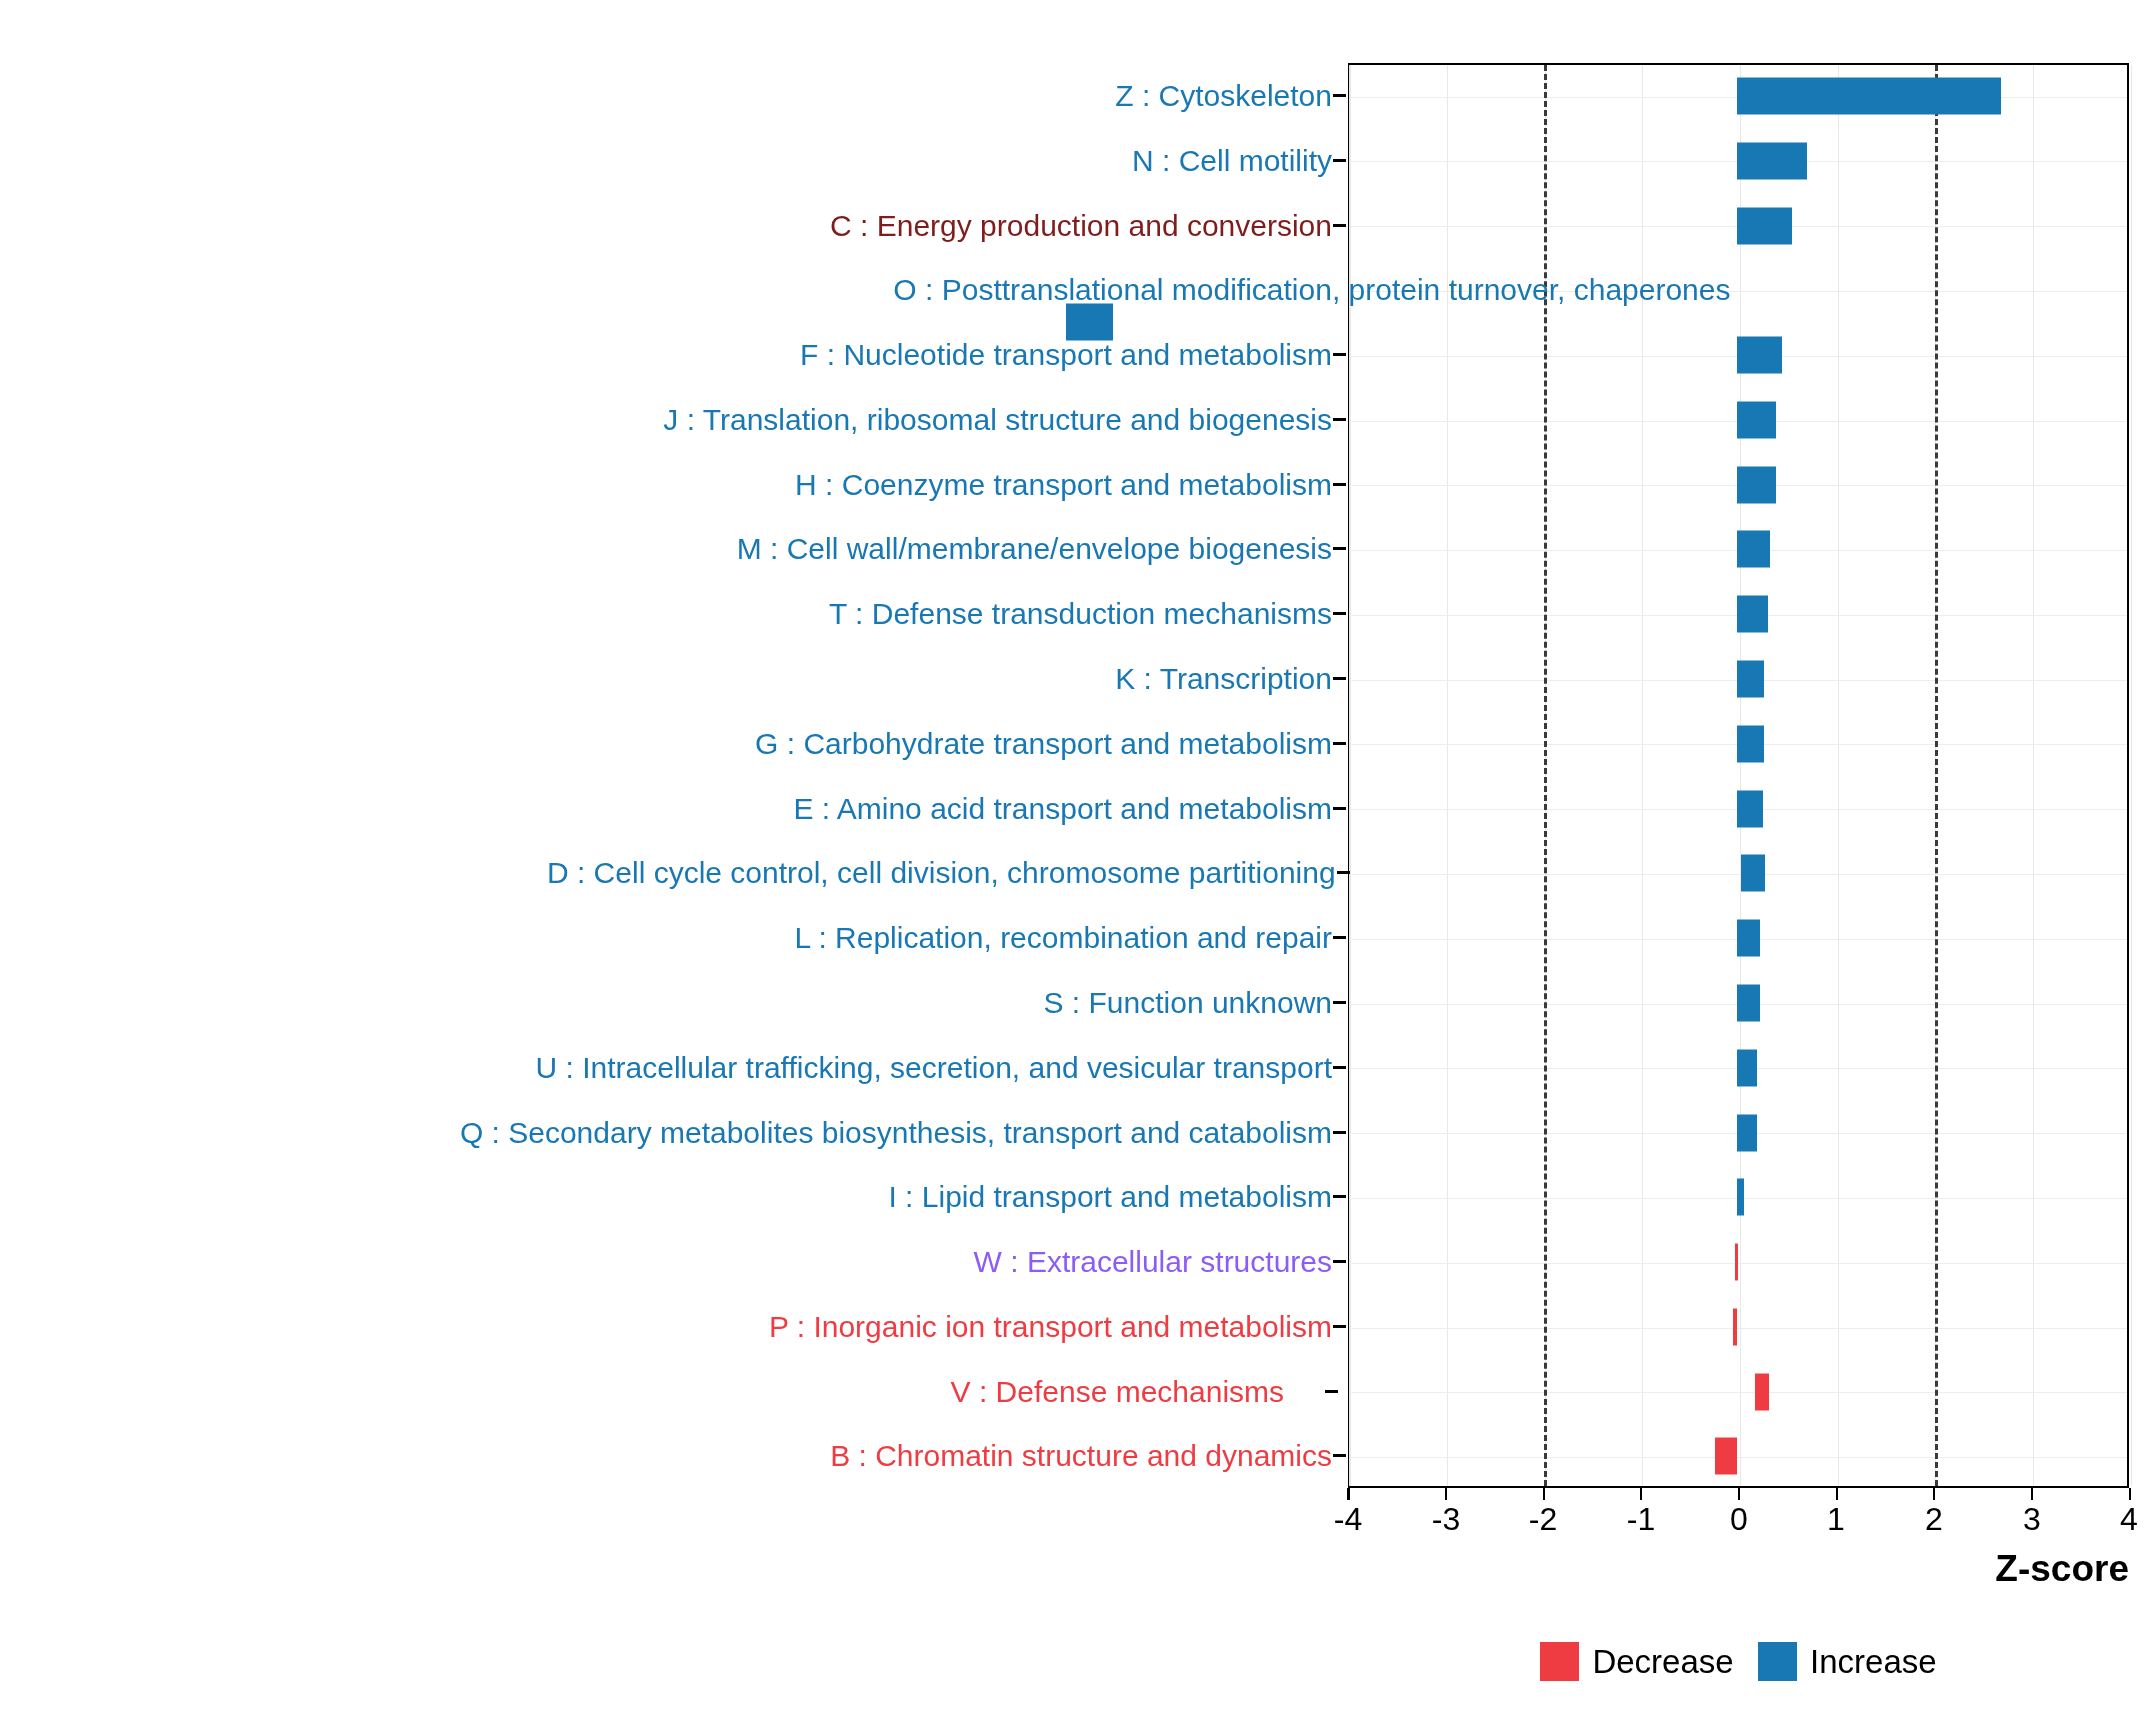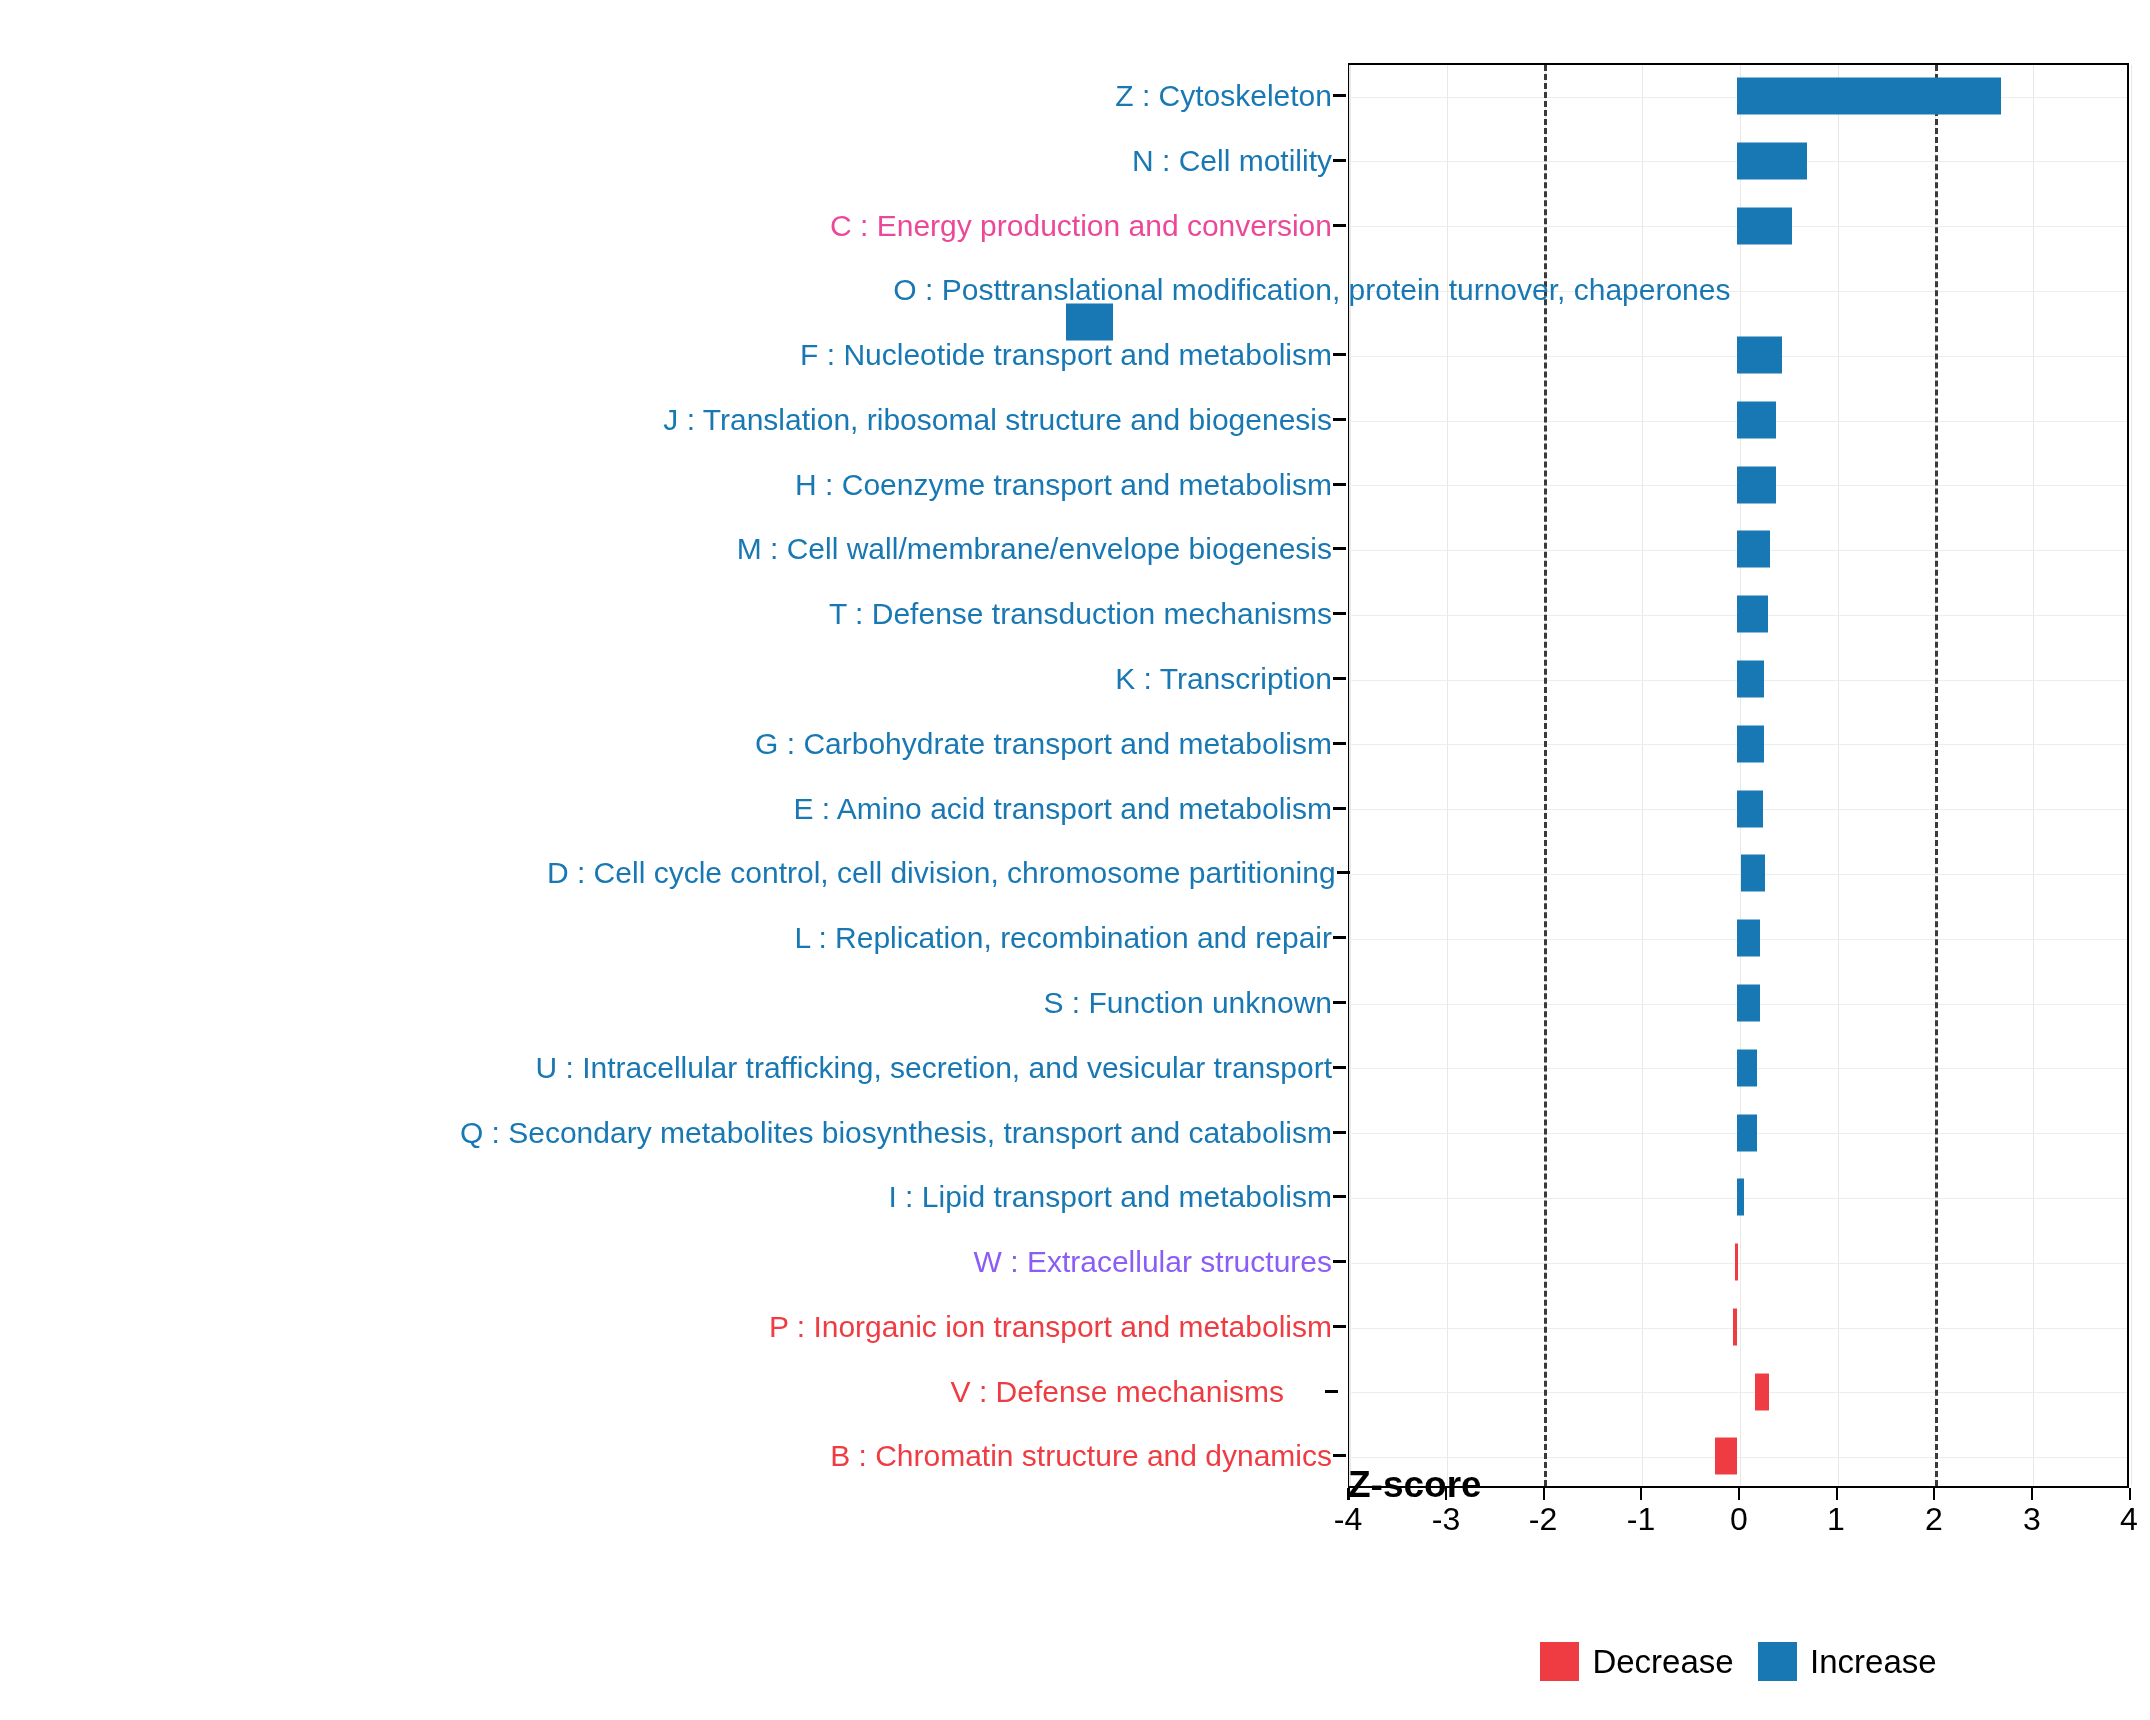--- a/index.html
+++ b/index.html
@@ -115,23 +115,23 @@
     position: absolute;
     top: 13px;
     transform: translateX(-50%);
     font-size: 32px;
     color: #000000;
     white-space: nowrap;
   }
   .xlabel {
     position: absolute;
     left: 1348px;
-    top: 1464px;
+    top: 1548px;
     width: 781px;
-    text-align: left;
+    text-align: right;
     font-size: 37px;
     font-weight: bold;
     color: #000000;
   }
 
   
   .legend {
     position: absolute;
     left: 1348px;
     top: 1642px;
@@ -206,21 +206,21 @@
         </div>
       </div>
       <div class="row" style="top: 65px; height: 65px;">
         <div class="row-label" style="color: rgb(24, 120, 180); height: 65px; line-height: 65px;">N : Cell motility</div>
         <div class="tick-mark"></div>
         <div class="bar-track" style="height: 65px;">
           <div class="bar" style="width: 70px; left: 391px; background: rgb(24, 120, 180); height: 37px;"></div>
         </div>
       </div>
       <div class="row" style="top: 130px; height: 65px;">
-        <div class="row-label" style="color: #ec4899; height: 65px; line-height: 65px;">C : Energy production and conversion</div>
+        <div class="row-label" style="color: #7f1d1d; height: 65px; line-height: 65px;">C : Energy production and conversion</div>
         <div class="tick-mark"></div>
         <div class="bar-track" style="height: 65px;">
           <div class="bar" style="width: 55px; left: 391px; background: rgb(24, 120, 180); height: 37px;"></div>
         </div>
       </div>
       <div class="row" style="top: 194px; height: 65px; flex-direction: column;">
         <div class="row-label" style="color: rgb(24, 120, 180); height: 65px; line-height: 65px;">O : Posttranslational modification, protein turnover, chaperones</div>
         <div class="tick-mark"></div>
         <div class="bar-track" style="height: 65px;">
           <div class="bar" style="width: 47px; left: 391px; background: rgb(24, 120, 180); height: 37px;"></div>

